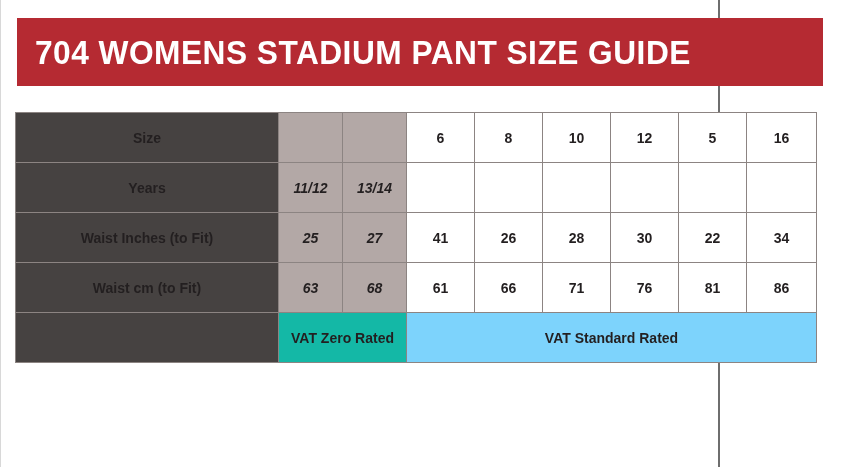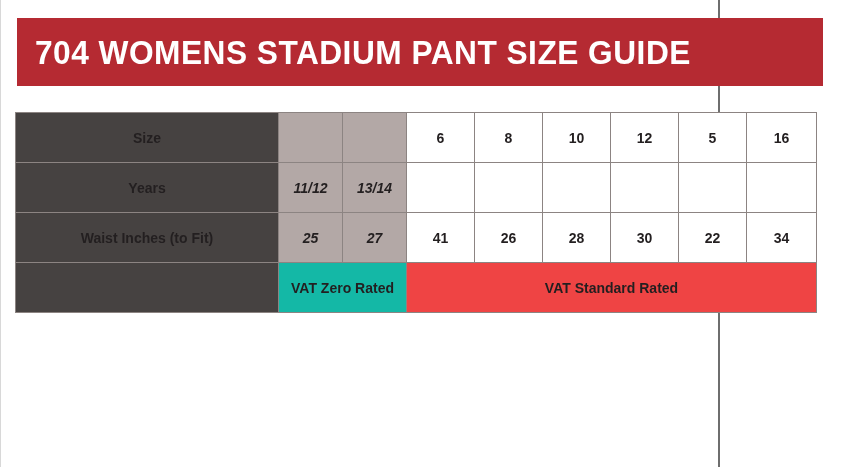--- a/index.html
+++ b/index.html
@@ -106,21 +106,21 @@
     font-size: 22px;
   }
   td.vat-zero {
     background: #14b8a6;
     color: #2a2626;
     font-size: 13px;
     font-weight: bold;
     border-color: #968c8a;
   }
   td.vat-standard {
-    background: #ef4444;
+    background: #7dd3fc;
     color: #231f20;
     font-size: 22px;
     font-weight: bold;
     border-color: #8c8482;
   }
   td.empty-cell {
     background: #ffffff;
   }
 </style>
 </head>
@@ -175,20 +175,31 @@
       <td class="tan-cell">25</td>
       <td class="tan-cell">27</td>
       <td class="white-cell">41</td>
       <td class="white-cell">26</td>
       <td class="white-cell">28</td>
       <td class="white-cell">30</td>
       <td class="white-cell">22</td>
       <td class="white-cell">34</td>
     </tr>
 
+    <tr>
+      <td class="label-cell">Waist cm (to Fit)</td>
+      <td class="tan-cell">63</td>
+      <td class="tan-cell">68</td>
+      <td class="white-cell">61</td>
+      <td class="white-cell">66</td>
+      <td class="white-cell">71</td>
+      <td class="white-cell">76</td>
+      <td class="white-cell">81</td>
+      <td class="white-cell">86</td>
+    </tr>
 
 
 
     <tr>
       <td class="label-cell"></td>
       <td class="vat-zero" colspan="2">VAT Zero Rated</td>
       <td class="vat-standard" colspan="6">VAT Standard Rated</td>
     </tr>
 
   </tbody>

